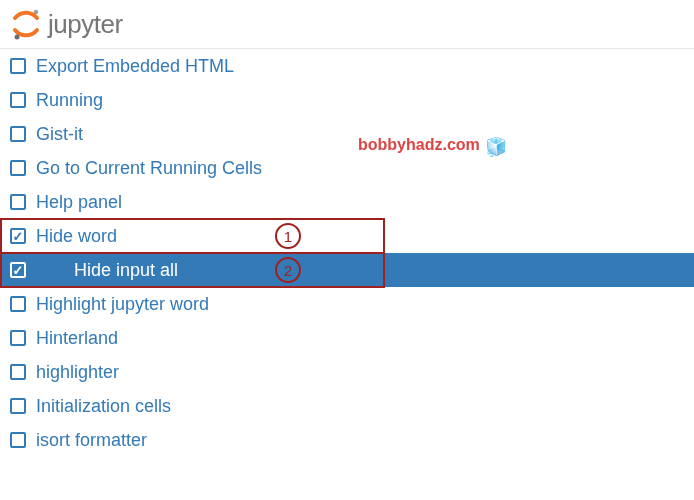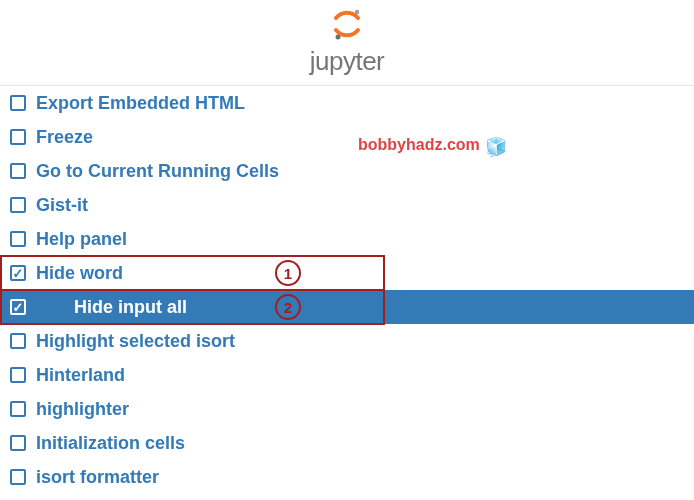--- a/index.html
+++ b/index.html
@@ -1,21 +1,21 @@
 <!DOCTYPE html>
 <html><head>
   <meta charset="utf-8">
   <style>
     * { margin: 0; padding: 0; box-sizing: border-box; }
     body { font-family: "Helvetica Neue", Helvetica, Arial, sans-serif; font-size: 14px; color: #333; width: 694px; }
     .header { padding: 8px 10px; border-bottom: 1px solid #e7e7e7; }
-    .logo { display: flex; align-items: center; gap: 6px; flex-direction: column; }
+    .logo { display: flex; align-items: center; gap: 6px; }
     .logo-mark { width: 32px; height: 32px; }
     .logo-text { font-size: 26px; color: #767676; letter-spacing: -0.5px; }
-    .list { list-style: none; font-weight: bold; }
+    .list { list-style: none; }
     .item { display: flex; align-items: center; height: 34px; padding: 0 10px; font-size: 18px; cursor: pointer; position: relative; }
     .item.hovered { background: #337ab7; color: #fff; gap: 38px; }
     .cb { width: 16px; height: 16px; border: 2px solid #337ab7; border-radius: 2px; margin-right: 10px; display: flex; align-items: center; justify-content: center; flex-shrink: 0; background: #fff; position: relative; }
     .item.hovered .cb { border-color: #fff; background: transparent; }
     .cb.checked::after { content: "✓"; font-size: 13px; font-weight: bold; color: #337ab7; line-height: 1; }
     .item.hovered .cb.checked::after { color: #fff; }
     .label { color: #337ab7; }
     .item.hovered .label { color: #fff; }
     .annot-box { position: absolute; left: 0; top: -1px; height: 36px; width: 385px; border: 2px solid #a02020; pointer-events: none; z-index: 5; }
     .annot-num { position: absolute; left: 275px; top: 4px; width: 26px; height: 26px; border: 2px solid #a02020; border-radius: 50%; display: flex; align-items: center; justify-content: center; color: #a02020; font-size: 15px; background: transparent; z-index: 6; pointer-events: none; }
@@ -42,49 +42,49 @@
   <span class="cube">🧊</span>
 </div>
 
 <ul class="list" id="ext-list">
     <li class="item">
       <span class="cb"></span>
       <span class="label">Export Embedded HTML</span>
     </li>
     <li class="item">
       <span class="cb"></span>
-      <span class="label">Freeze</span>
+      <span class="label">Running</span>
+    </li>
+    <li class="item">
+      <span class="cb"></span>
+      <span class="label">Gist-it</span>
     </li>
     <li class="item">
       <span class="cb"></span>
       <span class="label">Go to Current Running Cells</span>
-    </li>
-    <li class="item">
-      <span class="cb"></span>
-      <span class="label">Gist-it</span>
     </li>
     <li class="item">
       <span class="cb"></span>
       <span class="label">Help panel</span>
     </li>
     <li class="item">
       <span class="cb checked"></span>
       <span class="label">Hide word</span>
       <span class="annot-box"></span>
       <span class="annot-num">1</span>
     </li>
     <li class="item hovered">
       <span class="cb checked"></span>
       <span class="label">Hide input all</span>
       <span class="annot-box"></span>
       <span class="annot-num">2</span>
     </li>
     <li class="item">
       <span class="cb"></span>
-      <span class="label">Highlight selected isort</span>
+      <span class="label">Highlight jupyter word</span>
     </li>
     <li class="item">
       <span class="cb"></span>
       <span class="label">Hinterland</span>
     </li>
     <li class="item">
       <span class="cb"></span>
       <span class="label">highlighter</span>
     </li>
     <li class="item">

